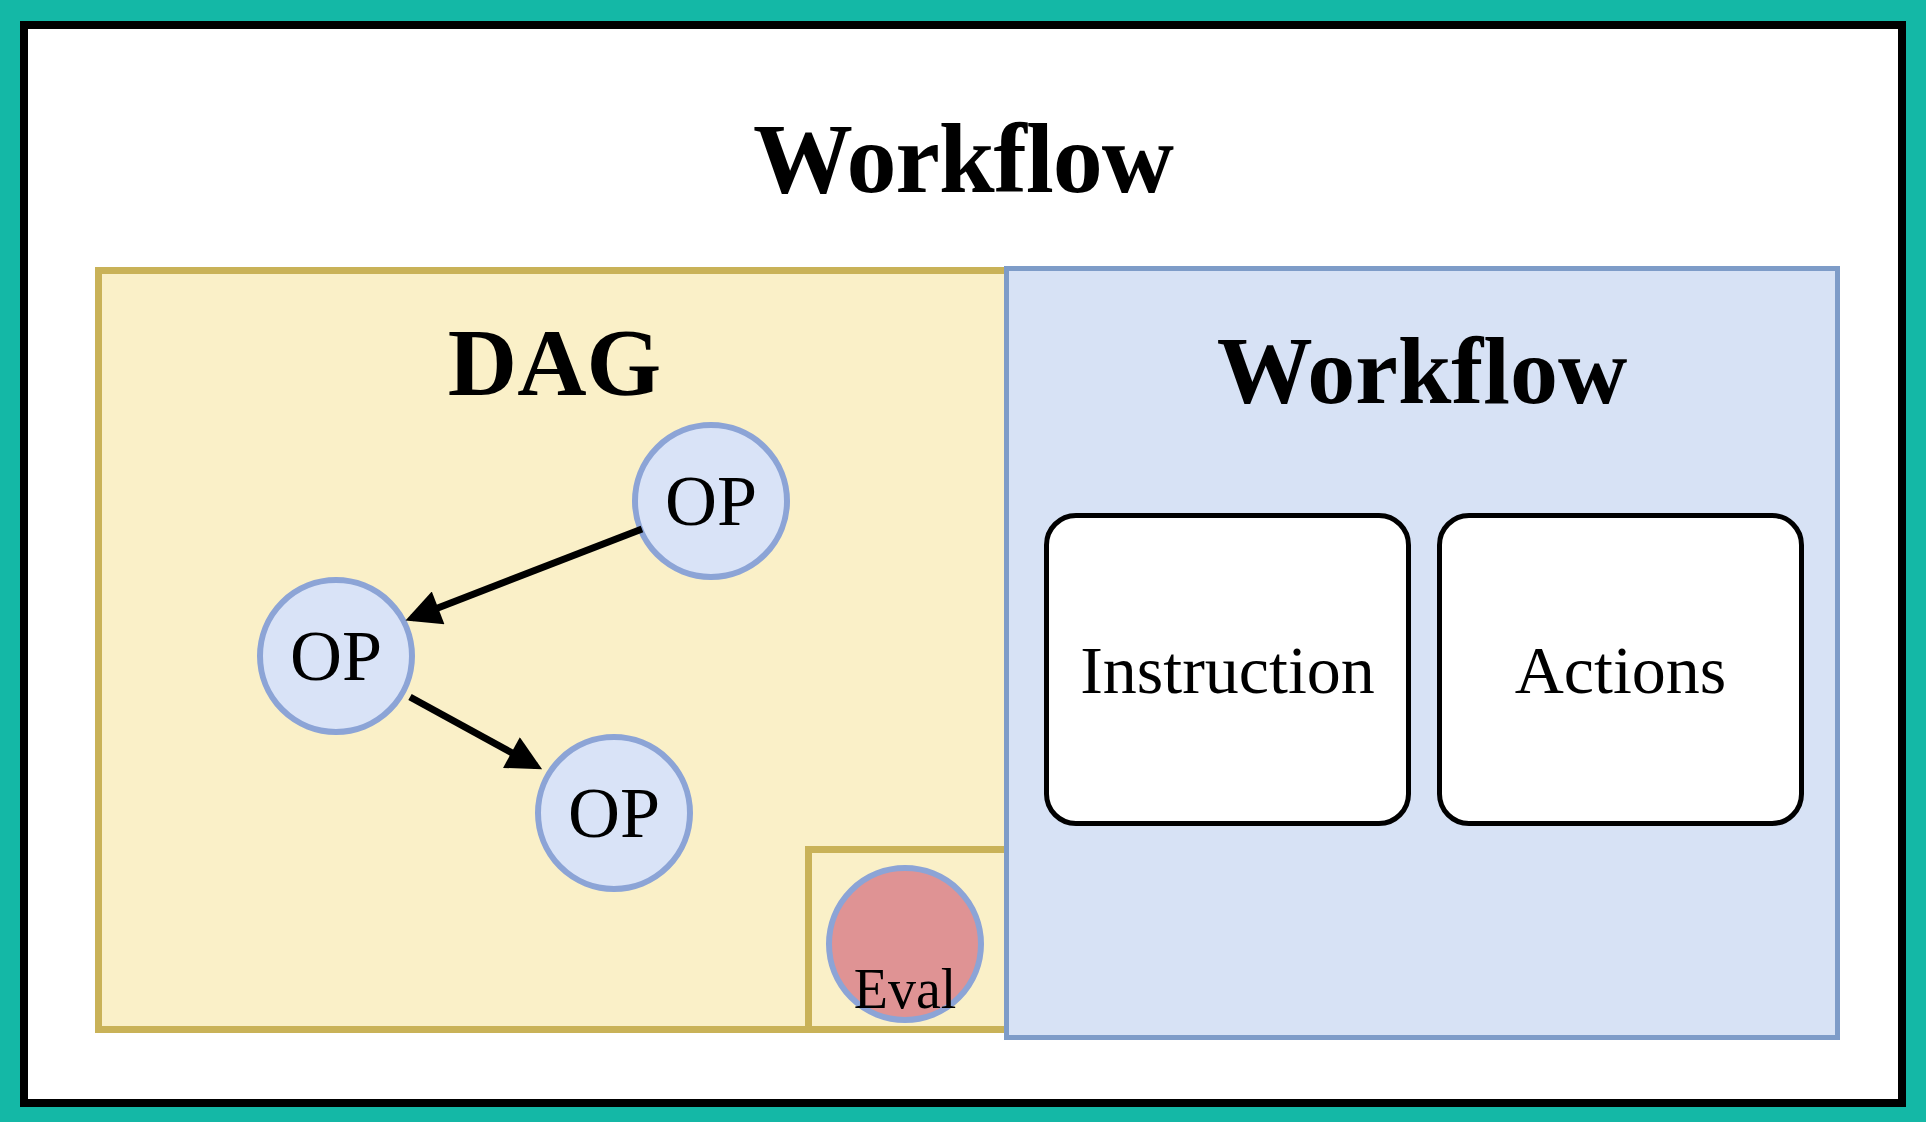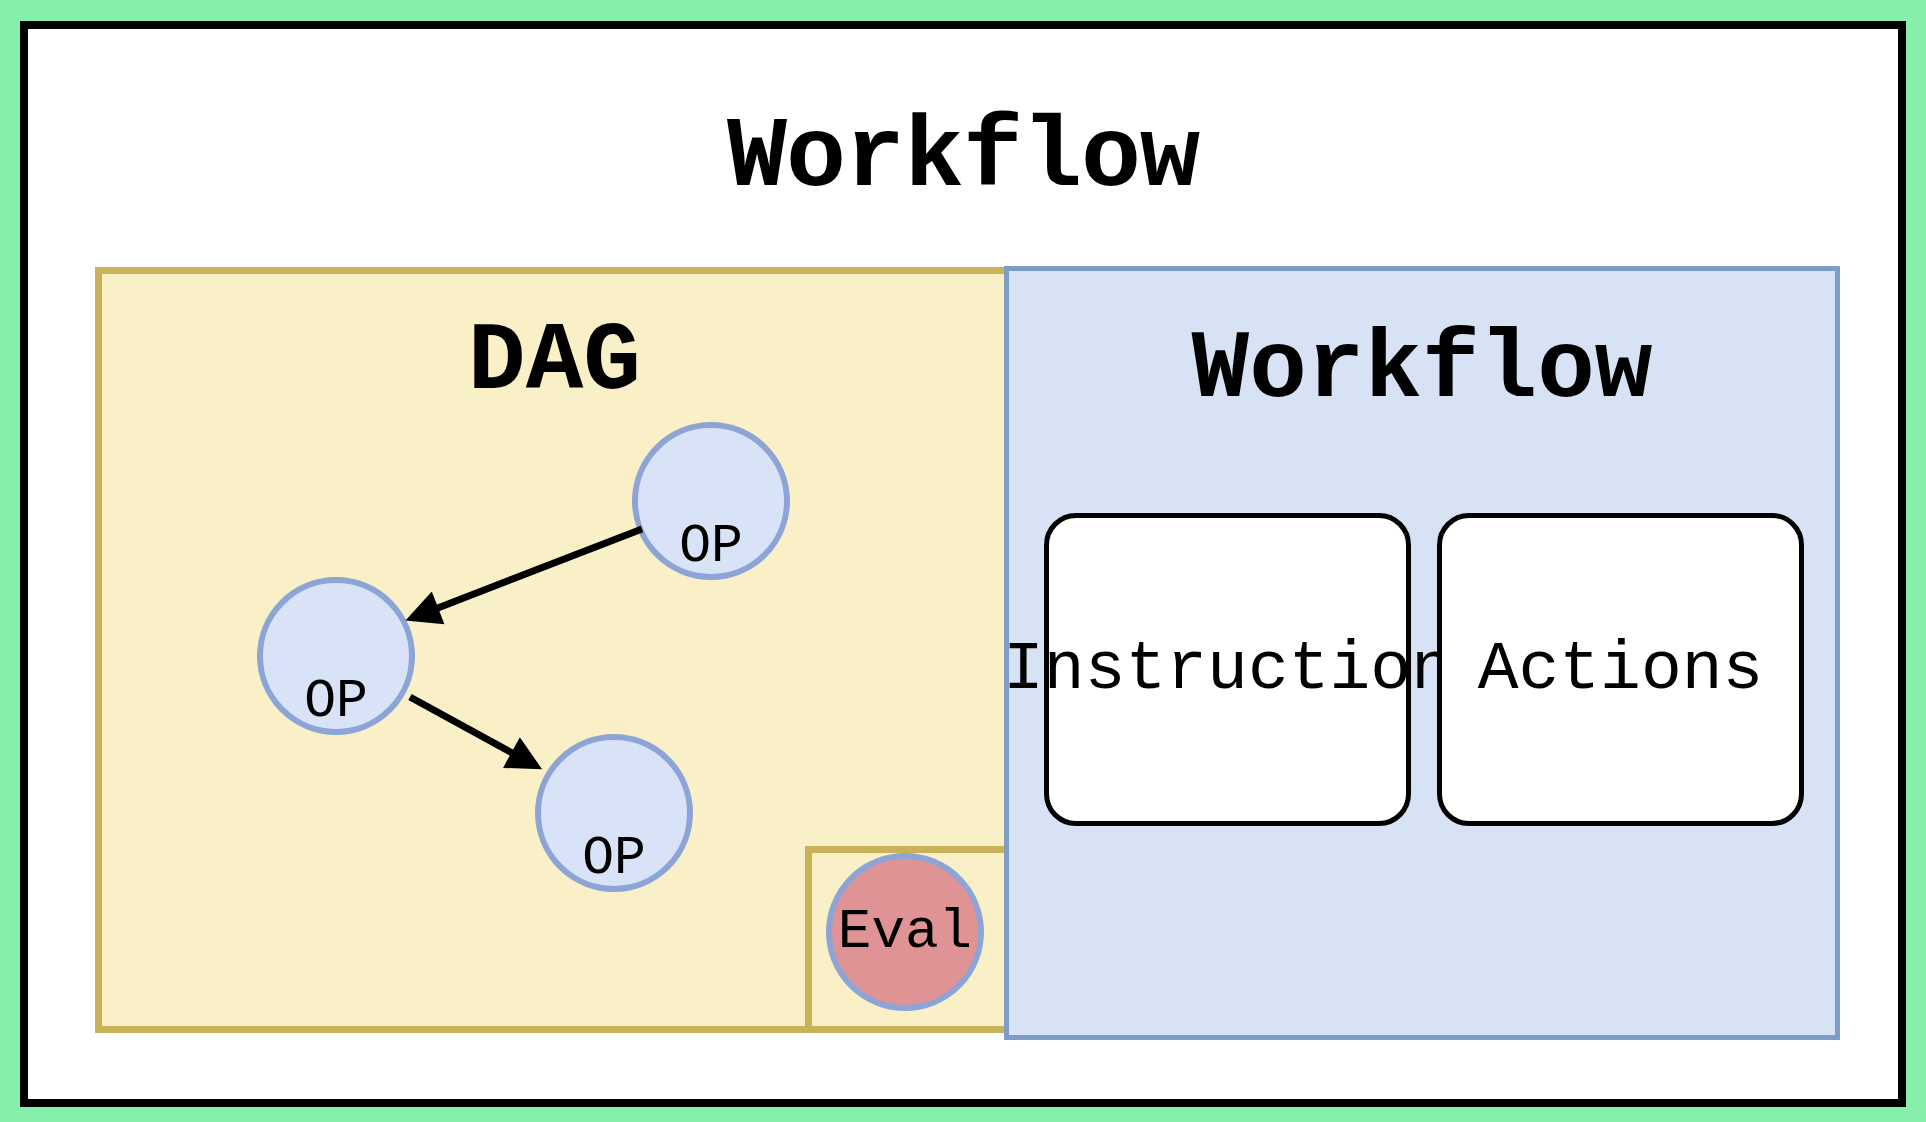--- a/index.html
+++ b/index.html
@@ -1,19 +1,19 @@
 <!DOCTYPE html>
 <html style="--outline: #000000; --dag-fill: #FAF0C8; --dag-border: #C9B258; --operator-fill: #D7E2F5; --operator-border: #7E9CC8; --node-fill: #D9E3F7; --node-border: #8CA4D6; --eval-fill: #DF9394;"><head>
 <meta charset="utf-8">
 <style>
   html,body{margin:0;padding:0;background:#fff;}
   #stage{
     position:relative; width:1926px; height:1122px;
-    background:#86efac; overflow:hidden;
-    font-family:Liberation Mono, monospace;
+    background:#14b8a6; overflow:hidden;
+    font-family:Liberation Serif, serif;
     color:#000;
   }
   
   .workflow-frame{
     position:absolute; left:20px; top:21px; width:1886px; height:1086px;
     border:8px solid var(--outline,#000); box-sizing:border-box; background:#fff;
   }
   .workflow-title{
     position:absolute; left:0; top:80px; width:100%;
     text-align:center; font-size:100px; font-weight:bold; line-height:1;
@@ -28,41 +28,41 @@
   }
   .dag-title{
     position:absolute; left:0; top:41px; width:100%;
     text-align:center; font-size:96px; font-weight:bold; line-height:1;
   }
   .op-node{
     position:absolute; width:158px; height:158px; border-radius:50%;
     background:var(--node-fill,#D9E3F7);
     border:6px solid var(--node-border,#8CA4D6);
     box-sizing:border-box;
-    display:flex; align-items:flex-end; justify-content:center;
-    font-size:53px; line-height:1;
+    display:flex; align-items:center; justify-content:center;
+    font-size:72px; line-height:1;
   }
   
   .op-node.n0{left:530px; top:148px;}
   .op-node.n1{left:155px; top:303px;}
   .op-node.n2{left:433px; top:460px;}
   .edges-svg{position:absolute; left:0; top:0; width:1926px; height:1122px; pointer-events:none;}
   .eval-box{
     position:absolute; right:0; bottom:0; width:202px; height:180px;
     border-top:7px solid var(--dag-border,#C9B258);
     border-left:7px solid var(--dag-border,#C9B258);
     box-sizing:border-box;
     background:var(--dag-fill,#FAF0C8);
   }
   .eval-node{
-    position:absolute; left:14px; top:0px; width:158px; height:158px; border-radius:50%;
+    position:absolute; left:14px; top:12px; width:158px; height:158px; border-radius:50%;
     background:var(--eval-fill,#DF9394);
     border:6px solid var(--node-border,#8CA4D6);
     box-sizing:border-box;
-    display:flex; align-items:center; justify-content:center;
+    display:flex; align-items:flex-end; justify-content:center;
     font-size:56px; line-height:1;
   }
   
   .operator-panel{
     position:absolute; left:1004px; top:266px; width:836px; height:774px;
     background:var(--operator-fill,#D7E2F5);
     border:5px solid var(--operator-border,#7E9CC8);
     box-sizing:border-box;
   }
   .operator-title{

